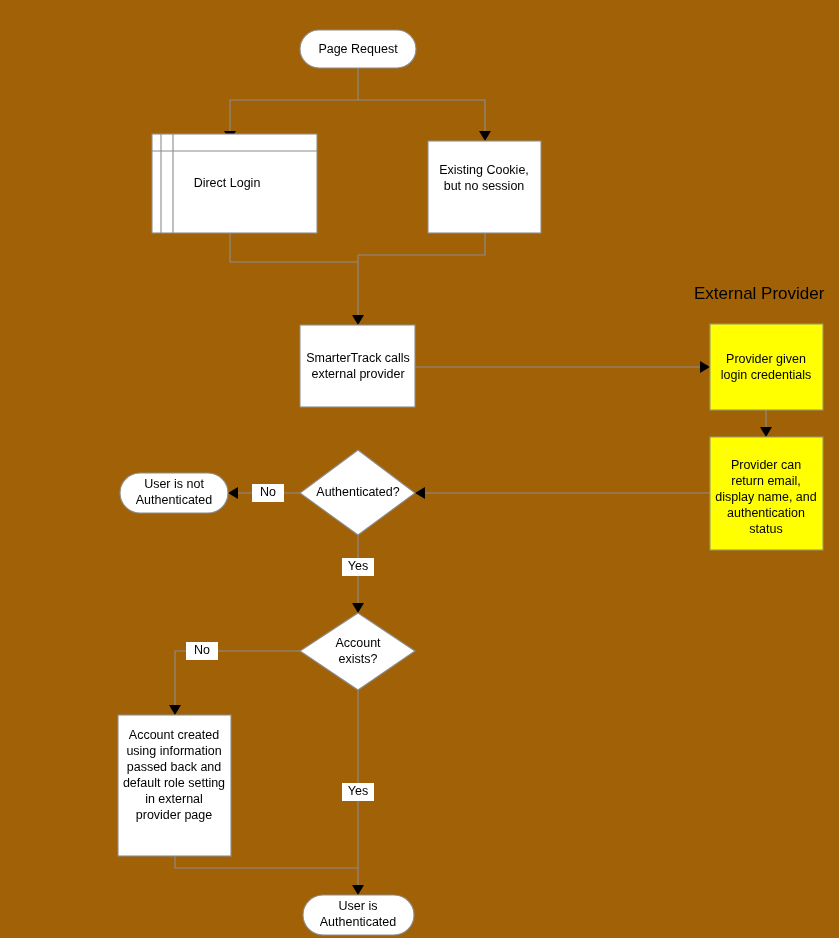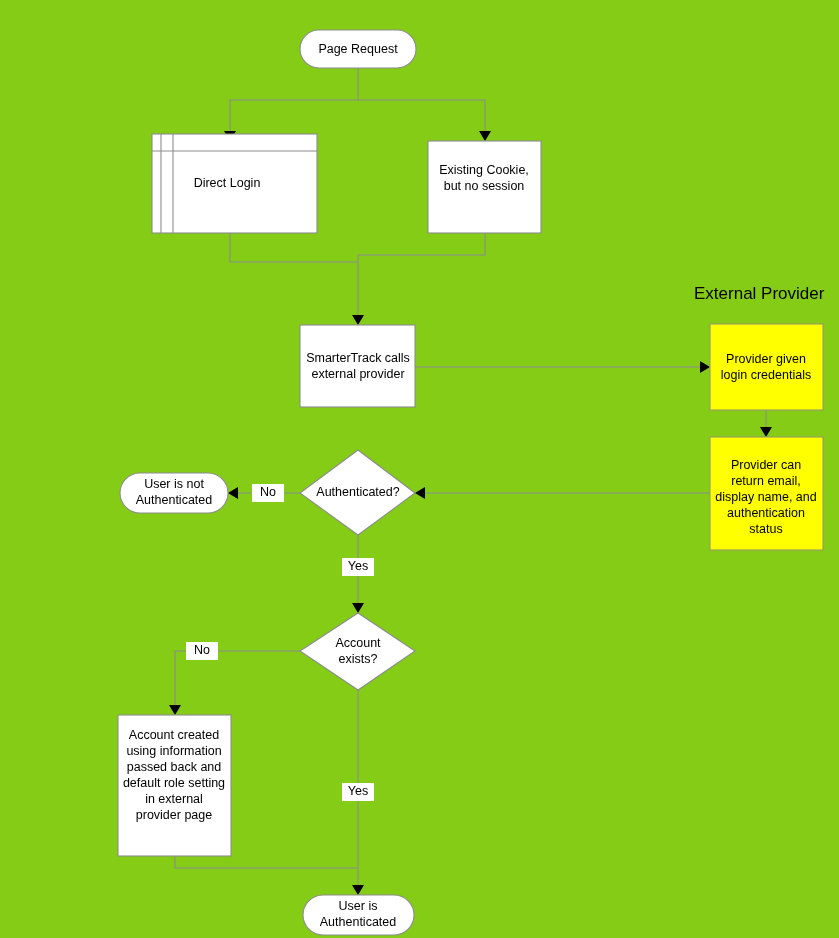--- a/index.html
+++ b/index.html
@@ -9,21 +9,21 @@
     background: #ffffff;
   }
   body {
     font-family: "Liberation Sans", sans-serif;
     -webkit-font-smoothing: antialiased;
   }
   #diagram-root {
     position: relative;
     width: 839px;
     height: 938px;
-    background: #84cc16;
+    background: #a16207;
     overflow: hidden;
   }
   #flow-svg {
     position: absolute;
     top: 0;
     left: 0;
     width: 839px;
     height: 938px;
   }
   .node-text {

